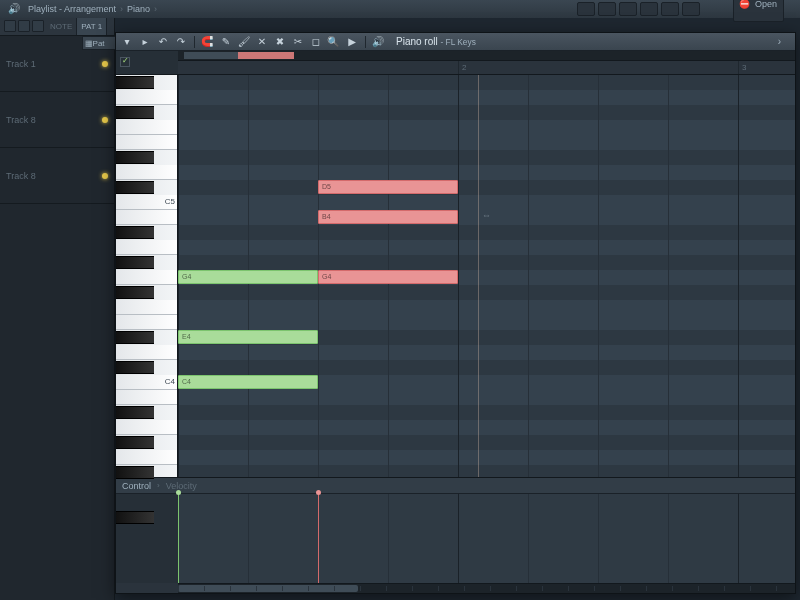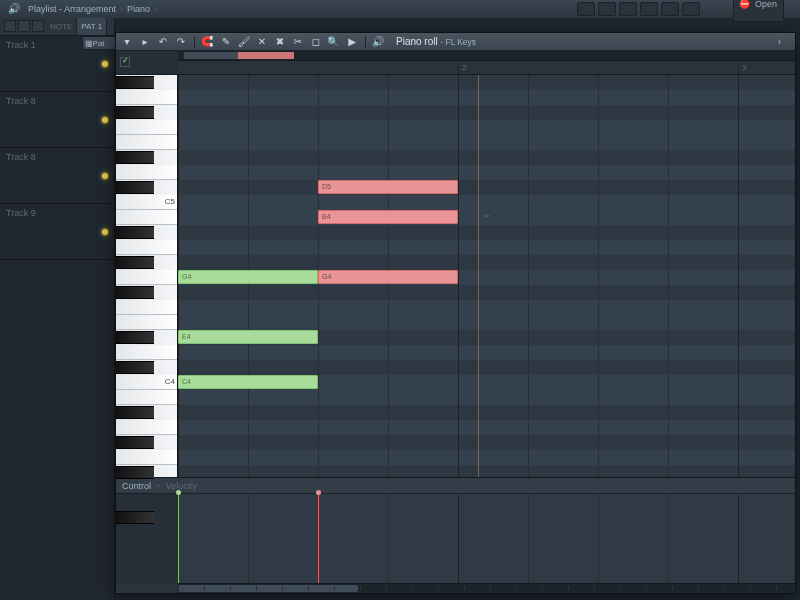--- a/index.html
+++ b/index.html
@@ -31,21 +31,21 @@
   .top-strip .mini-btn { width:18px; height:14px; background:#2a333c; border:1px solid #1a2128; border-radius:2px; }
   .top-strip .open-btn { position:absolute; right:16px; height:14px; padding:12px 6px; background:#2a333c; border:1px solid #1a2128; border-radius:2px; display:flex; align-items:flex-end; gap:4px; }
   .top-strip .no-icon::before{content:"⛔"; font-size:9px;}
 
   
   .tracks { position:absolute; left:0; top:18px; width:115px; bottom:0; background:#20272e; border-right:1px solid #141a1f; }
   .tracks .tabs { height:18px; background:#2c353e; display:flex; align-items:center; font-size:8px; color:var(--text-dim); border-bottom:1px solid #141a1f; }
   .tracks .tab { padding:0 4px; height:100%; display:flex; align-items:center; border-right:1px solid #1a2128;}
   .tracks .tab.active { background:#394550; color:var(--text); }
   .track-list { position:absolute; top:18px; left:0; right:0; bottom:0; }
-  .track { height:56px; border-bottom:1px solid #141a1f; display:flex; align-items:flex-start; padding:4px 6px; font-size:9px; color:var(--text-dim); position:relative; }
+  .track { height:56px; border-bottom:1px solid #141a1f; display:flex; align-items:center; padding:4px 6px; font-size:9px; color:var(--text-dim); position:relative; }
   .track .led { position:absolute; right:6px; top:50%; width:6px; height:6px; border-radius:50%; background:var(--led); box-shadow:0 0 4px var(--led); transform:translateY(-50%); }
   .tracks .hdr-icons{position:absolute; top:2px; left:4px; display:flex; gap:2px;}
   .tracks .hdr-icon{width:12px;height:12px;background:#313c46;border:1px solid #1a2128;border-radius:1px;}
 
   
   .piano-window { position:absolute; left:115px; top:32px; right:4px; bottom:6px; background:#232c34; border:1px solid #0e1317; box-shadow:0 4px 16px rgba(0,0,0,.5); }
   .pw-titlebar { height:18px; background:linear-gradient(#4a5560,#3a454f); border-bottom:1px solid #1a2128; display:flex; align-items:center; gap:4px; padding:0 4px; font-size:10px; color:#d9e4ec; }
   .pw-titlebar .tool-ico { width:14px; height:14px; display:flex; align-items:center; justify-content:center; color:#c6d2db; font-size:10px; cursor:pointer;}
   .pw-titlebar .sep { width:1px; height:12px; background:#1f272e; margin:0 2px; }
   .pw-titlebar .title { margin-left:6px; }
@@ -158,24 +158,20 @@
       <div class="track">
         <span>Track 1</span>
         <span class="led"></span>
       </div>
       <div class="track">
         <span>Track 8</span>
         <span class="led"></span>
       </div>
       <div class="track">
         <span>Track 8</span>
-        <span class="led"></span>
-      </div>
-      <div class="track">
-        <span>Track 9</span>
         <span class="led"></span>
       </div>
     </div>
 </div>
 
 <div class="pat-stub">▦ <span>Pat</span></div>
 
 <div class="piano-window">
   <div class="pw-titlebar">
     <span class="tool-ico menu"></span>

